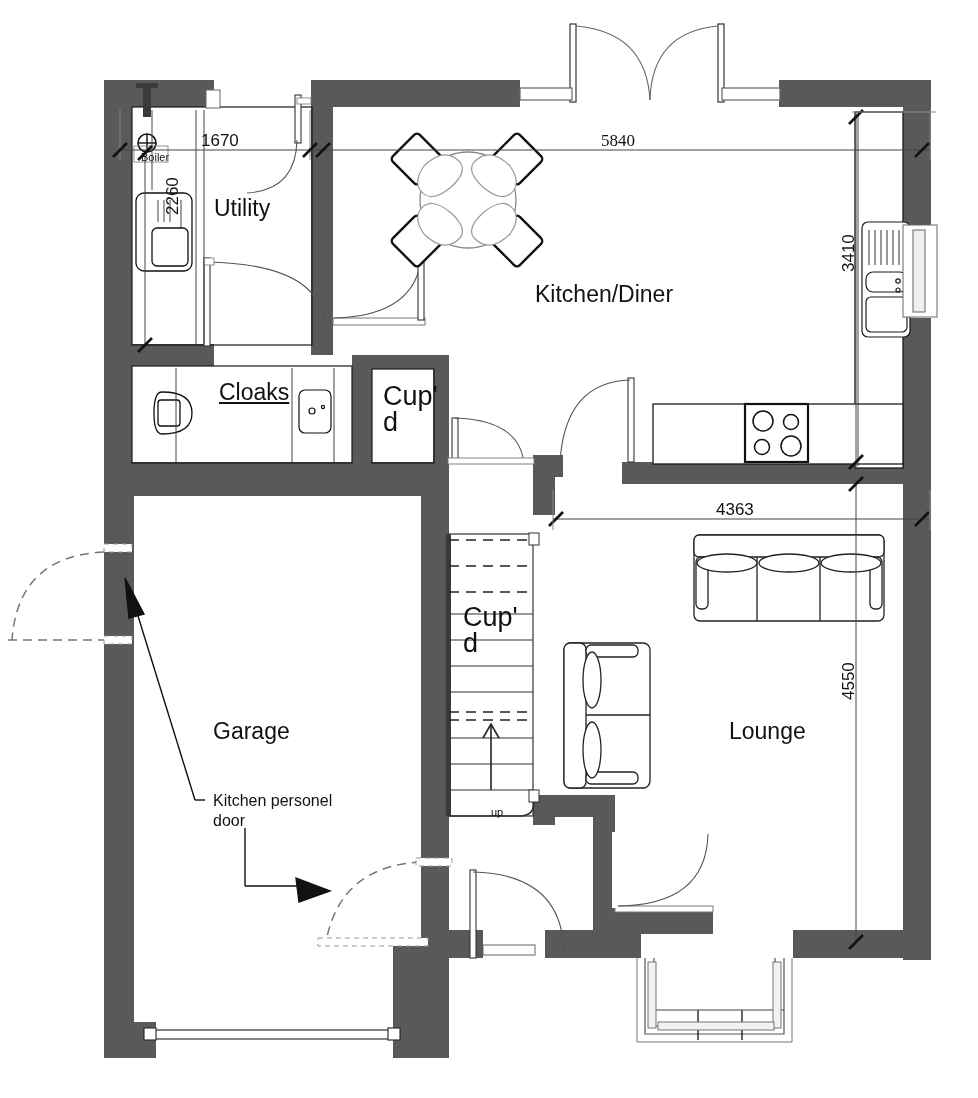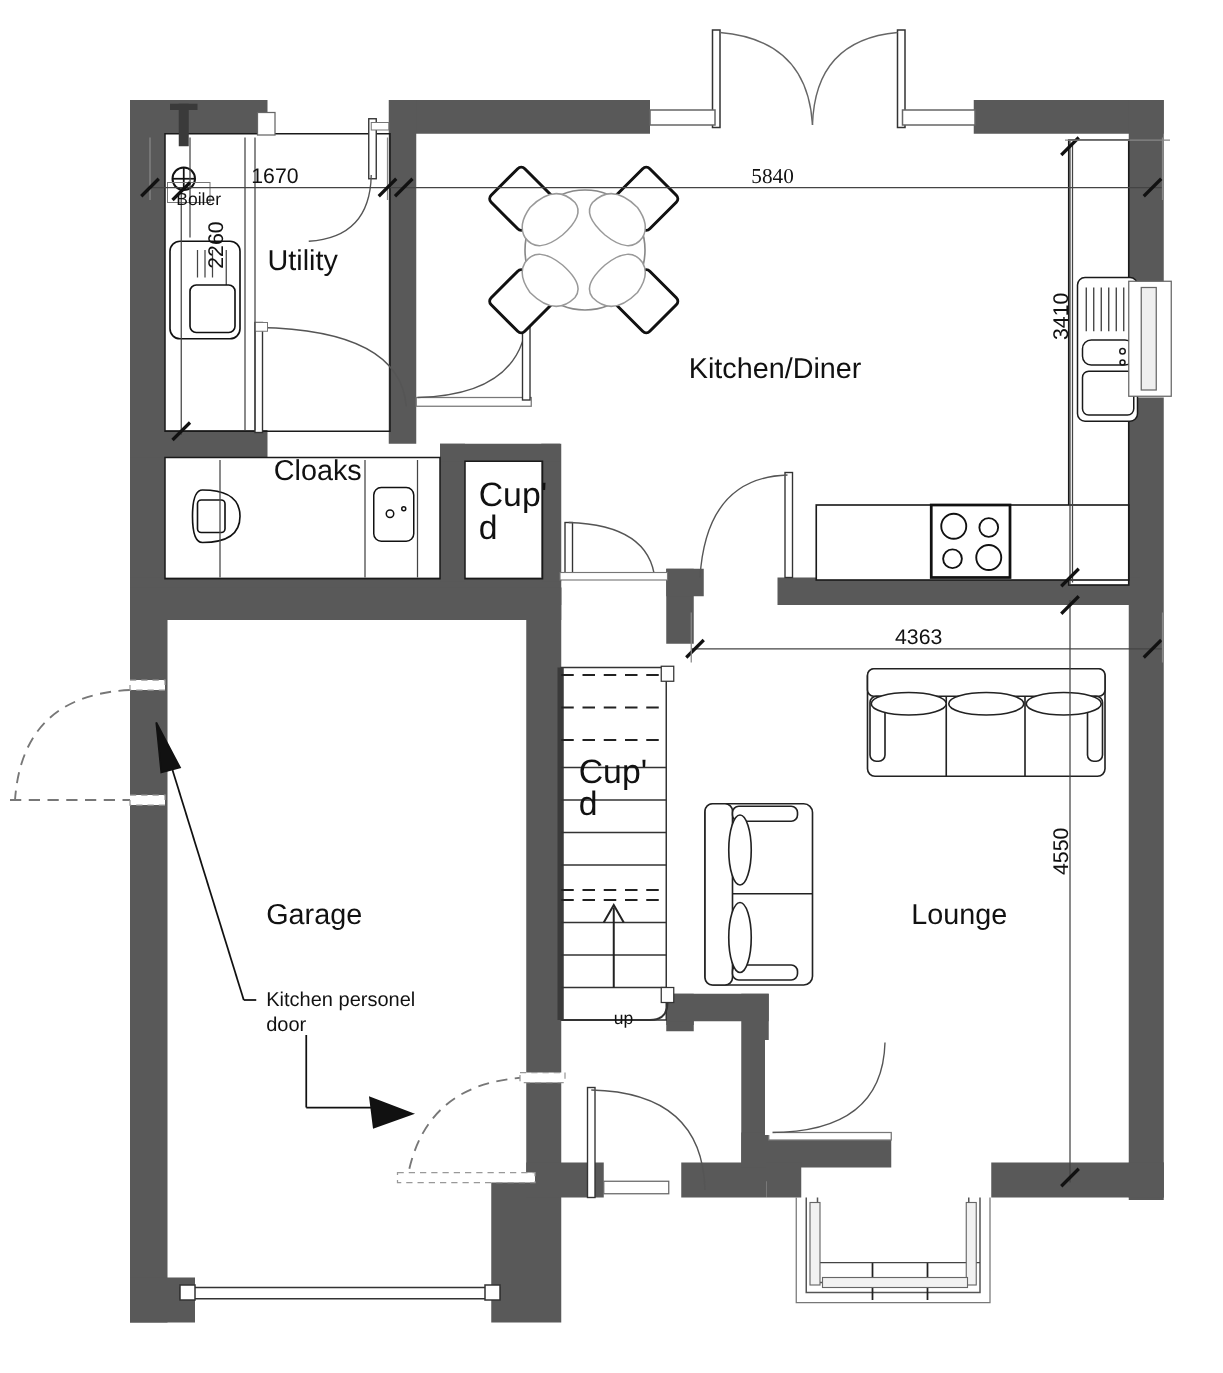--- a/index.html
+++ b/index.html
@@ -3,21 +3,21 @@
 <meta charset="utf-8">
 <title>Floor Plan</title>
 <style>
   html,body{margin:0;padding:0;background:#ffffff;}
   body{font-family:"Liberation Sans", sans-serif;}
   #plan{position:relative;width:978px;height:1098px;background:#fff;overflow:hidden;}
   #plan svg{position:absolute;top:0;left:0;}
   .roomlabel{position:absolute;font-family:"Liberation Sans",sans-serif;color:#111;white-space:pre;}
   .rl-big{font-size:23px;}
   .rl-mid{font-size:27px;}
-  .rl-tiny{font-size:14px;}
+  .rl-tiny{font-size:11px;}
   .dim{position:absolute;font-family:"Liberation Sans",sans-serif;font-size:17px;color:#111;}
   .dimv{transform-origin:0 0;}
   .note{position:absolute;font-family:"Liberation Sans",sans-serif;font-size:16px;color:#111;line-height:20px;}
 </style>
 </head>
 <body>
 
 <div id="plan">
 
 <svg width="978" height="1098" viewBox="0 0 978 1098">
@@ -388,22 +388,22 @@
     <line x1="930" y1="490" x2="930" y2="530" stroke="#888"></line>
 
     <line x1="856" y1="480" x2="856" y2="946"></line>
     <use href="#tickmark" x="856" y="484"></use>
     <use href="#tickmark" x="856" y="942"></use>
   </g>
 
 </svg>
 
 <div class="roomlabel rl-big" style="left:214px;top:195px;">Utility</div>
-<div class="roomlabel rl-big" style="left:535px;top:281px;margin-left:16px;">Kitchen/Diner</div>
-<div class="roomlabel rl-big" style="left:219px;top:363px;">Cloaks</div>
+<div class="roomlabel rl-big" style="left:535px;top:281px;">Kitchen/Diner</div>
+<div class="roomlabel rl-big" style="left:219px;top:379px;text-decoration:underline;">Cloaks</div>
 <div class="roomlabel rl-mid" style="left:383px;top:381px;">Cup'</div>
 <div class="roomlabel rl-mid" style="left:383px;top:407px;">d</div>
 <div class="roomlabel rl-mid" style="left:463px;top:602px;">Cup'</div>
 <div class="roomlabel rl-mid" style="left:463px;top:628px;">d</div>
 <div class="roomlabel rl-big" style="left:213px;top:718px;">Garage</div>
 <div class="roomlabel rl-big" style="left:709px;top:718px;margin-left:20px;">Lounge</div>
 
 <div class="roomlabel rl-tiny" style="left:141px;top:151px;">Boiler</div>
 <div class="roomlabel rl-tiny" style="left:491px;top:806px;">up</div>
 

